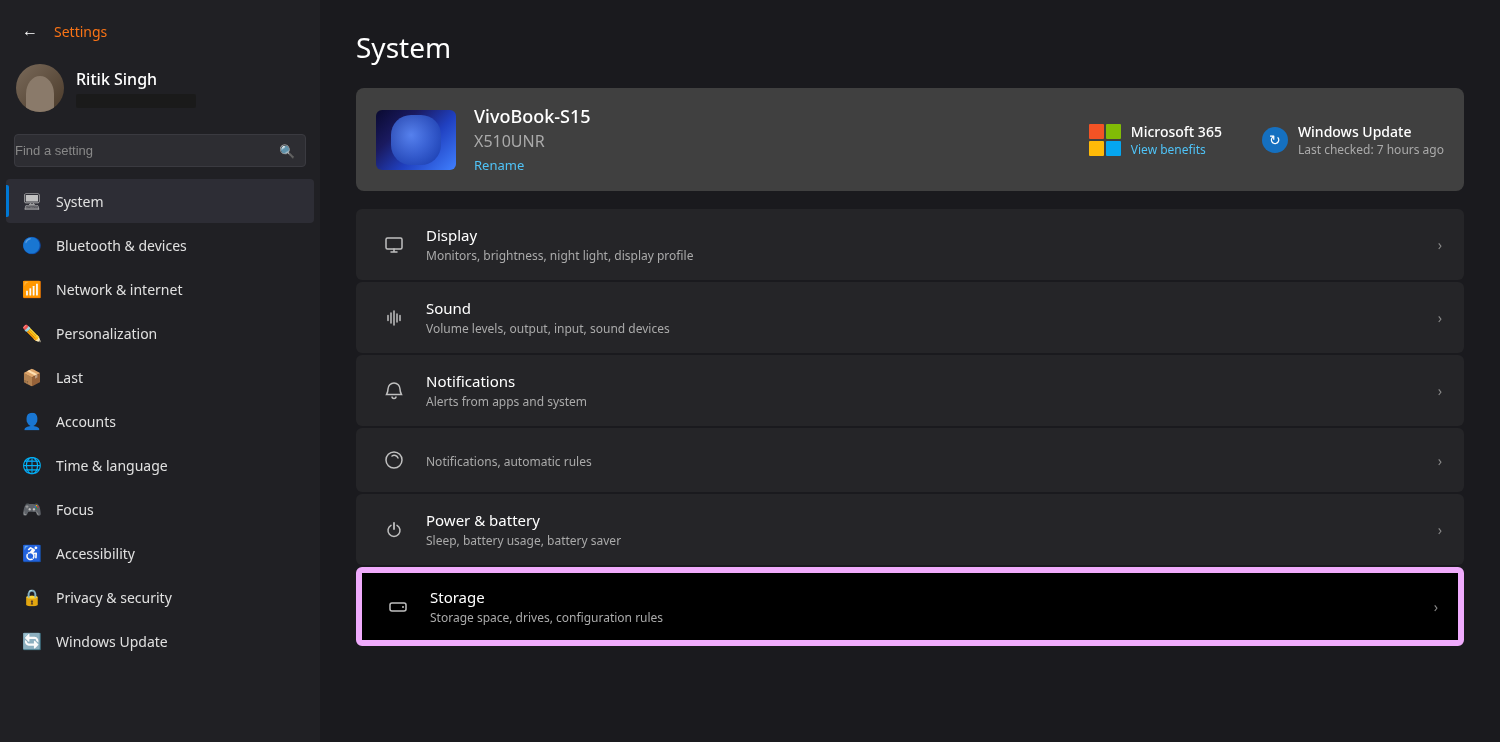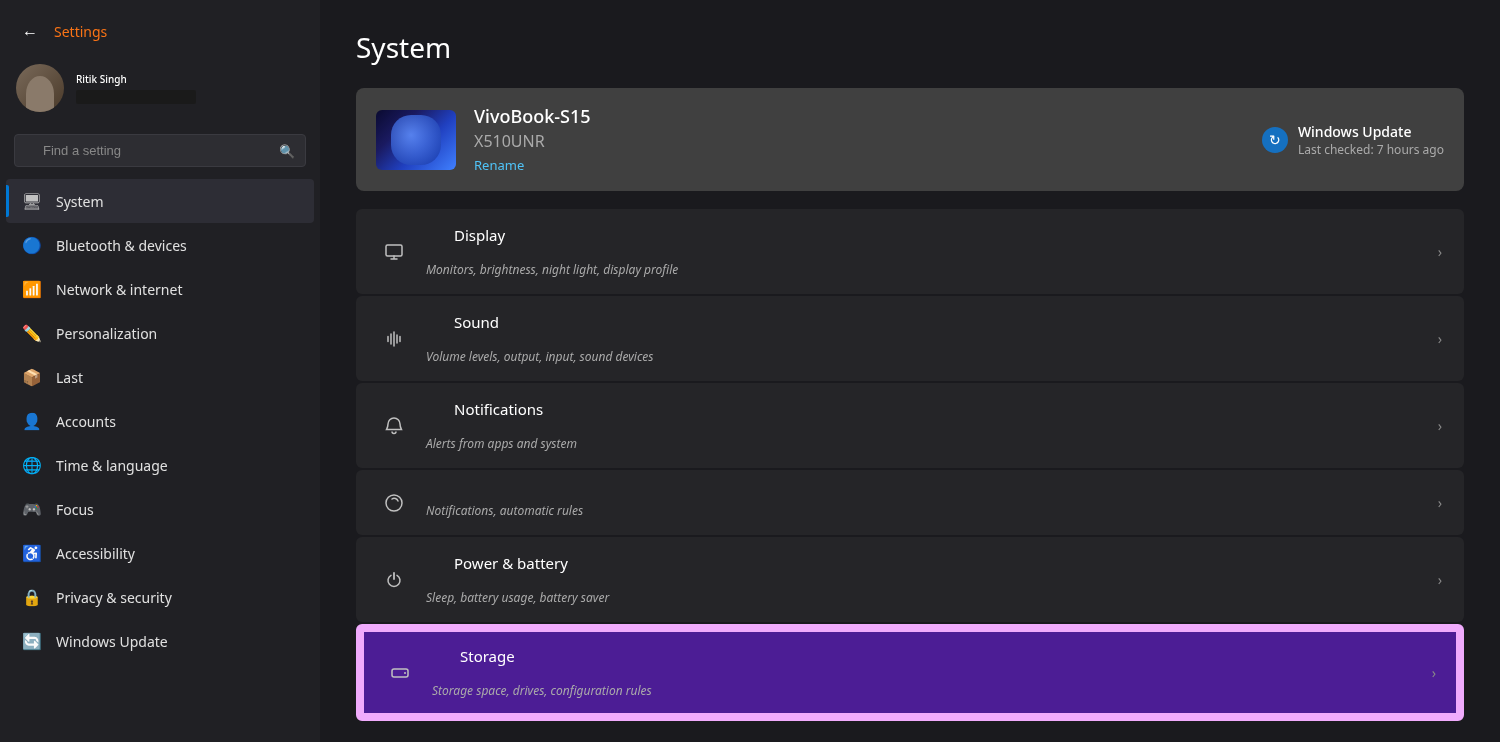--- a/index.html
+++ b/index.html
@@ -80,21 +80,21 @@
       position: relative;
     }
 
     .user-name-block {
       display: flex;
       flex-direction: column;
       gap: 4px;
     }
 
     .user-name {
-      font-size: 10px;
+      font-size: 16px;
       font-weight: 500;
       color: #ffffff;
     }
 
     .user-bar {
       width: 120px;
       height: 14px;
       background: #1a1a1a;
       border-radius: 2px;
     }
@@ -104,21 +104,21 @@
       position: relative;
     }
 
     .search-input {
       width: 100%;
       background: #2d2d32;
       border: 1px solid #3a3a40;
       border-radius: 4px;
       color: #cccccc;
       font-size: 13px;
-      padding: 8px 36px 8px 28px;
+      padding: 8px 36px 8px 0;
       outline: none;
     }
 
     .search-input::placeholder {
       color: #888;
     }
 
     .search-icon-wrap {
       position: absolute;
       right: 10px;
@@ -311,22 +311,22 @@
       align-items: center;
       background: #252528;
       border-radius: 6px;
       padding: 14px 20px;
       cursor: pointer;
       transition: background 0.15s;
       border: 2px solid transparent;
     }
 
     .settings-item.highlighted {
-      border: 8px solid #f0abfc;
-      background: #4c1d95;
+      border: 6px solid #f0abfc;
+      background: #000000;
     }
 
     .settings-item-icon {
       width: 32px;
       height: 32px;
       display: flex;
       align-items: center;
       justify-content: center;
       font-size: 18px;
       color: #c0c0c0;
@@ -335,28 +335,26 @@
 
     .settings-item-content {
       flex: 1;
       margin-left: 16px;
     }
 
     .settings-item-title {
       font-size: 15px;
       color: #ffffff;
       font-weight: 400;
-      margin-left: 28px;
     }
 
     .settings-item-desc {
       font-size: 12px;
       color: #aaaaaa;
-      margin-top: 16px;
-      font-style: italic;
+      margin-top: 2px;
     }
 
     .settings-item-chevron {
       color: #888;
       font-size: 14px;
       margin-left: 10px;
     }
 
     
     .sidebar::-webkit-scrollbar,
@@ -454,20 +452,32 @@
     <div class="device-thumb">
       <div class="device-thumb-inner"></div>
     </div>
     <div class="device-info">
       <div class="device-name">VivoBook-S15</div>
       <div class="device-model">X510UNR</div>
       <a class="device-rename">Rename</a>
     </div>
     <div class="device-actions">
       <div class="device-action-item">
+        <div class="ms-logo">
+          <div class="ms-logo-quad" style="background:#f35325;"></div>
+          <div class="ms-logo-quad" style="background:#81bc06;"></div>
+          <div class="ms-logo-quad" style="background:#ffba08;"></div>
+          <div class="ms-logo-quad" style="background:#05a6f0;"></div>
+        </div>
+        <div class="action-text">
+          <span class="action-label">Microsoft 365</span>
+          <span class="action-sub">View benefits</span>
+        </div>
+      </div>
+      <div class="device-action-item">
         <div class="update-icon">↻</div>
         <div class="action-text">
           <span class="action-label">Windows Update</span>
           <span class="action-sub-gray">Last checked: 7 hours ago</span>
         </div>
       </div>
     </div>
   </div>
 
   <div class="settings-list">

